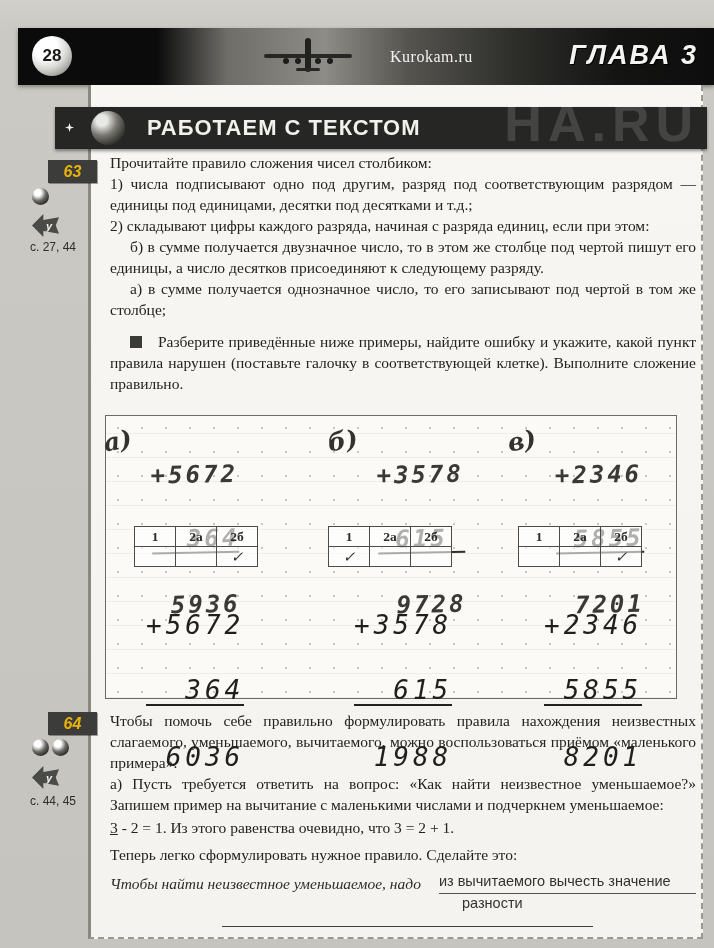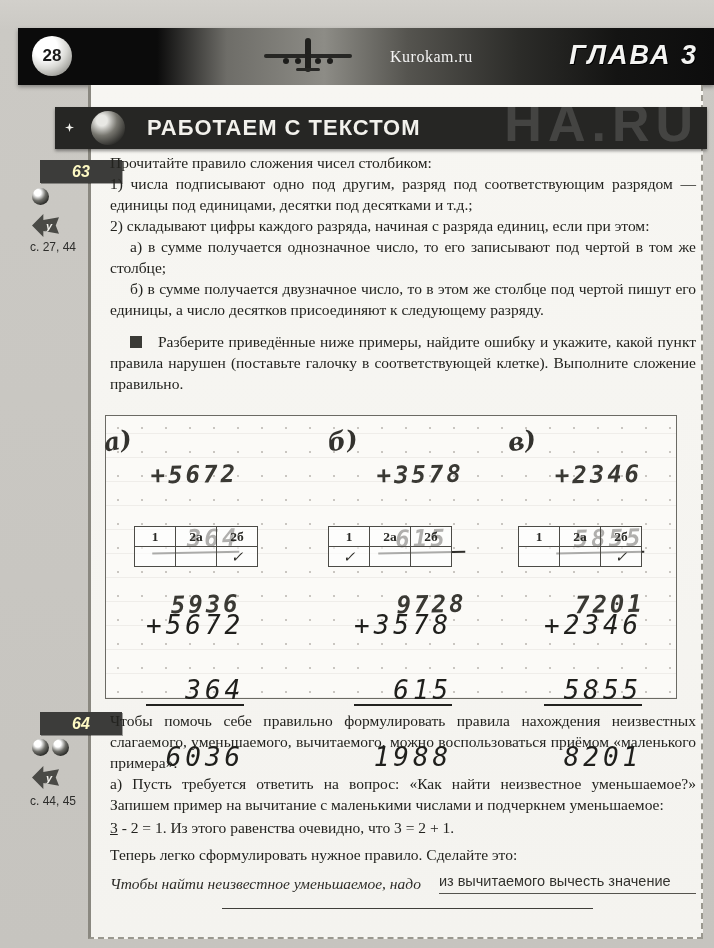--- a/index.html
+++ b/index.html
@@ -28,21 +28,21 @@
     box-shadow:0 2px 3px rgba(0,0,0,.4);}
   .section-bar .spark{position:absolute;left:10px;top:16px;width:9px;height:9px;background:#f2f2ee;
     clip-path:polygon(50% 0,62% 38%,100% 50%,62% 62%,50% 100%,38% 62%,0 50%,38% 38%);}
   .bar-ball{position:absolute;left:36px;top:4px;width:34px;height:34px;border-radius:50%;
     background:radial-gradient(circle at 32% 28%,#e8e8e4 0 16%,#77766f 45%,#1d1d1b 85%);}
   .section-title{position:absolute;left:92px;top:8px;color:#f2f1ec;font-family:"Liberation Sans",sans-serif;
     font-weight:900;font-size:22px;letter-spacing:1px;}
   .ghost{position:absolute;right:8px;top:-14px;color:rgba(255,255,255,.14);font-family:"Liberation Sans",sans-serif;
     font-weight:900;font-size:52px;letter-spacing:6px;}
   
-  .badge{position:absolute;left:40px;width:82px;height:23px;background:#3c3c3a;color:#fef9c3;
+  .badge{position:absolute;left:48px;width:49px;height:23px;background:#3c3c3a;color:#eab308;
     display:flex;align-items:center;justify-content:center;font-family:"Liberation Sans",sans-serif;
     font-weight:900;font-size:16px;font-style:italic;box-shadow:1px 1px 0 rgba(0,0,0,.35);}
   .ball{width:17px;height:17px;border-radius:50%;display:inline-block;margin-right:3px;
     background:radial-gradient(circle at 34% 28%,#ffffff 0 20%,#6d6d68 48%,#141412 85%);}
   .balls{position:absolute;left:32px;}
   .arrow-u{position:absolute;left:32px;width:27px;height:23px;background:#4a4a46;
     clip-path:polygon(0 50%,42% 0,42% 26%,100% 14%,88% 50%,100% 86%,42% 74%,42% 100%);
     display:flex;align-items:center;justify-content:center;}
   .arrow-u span{color:#f2f1ec;font-family:"Liberation Sans",sans-serif;font-weight:bold;
     font-size:11px;font-style:italic;margin-left:7px;}
@@ -129,22 +129,22 @@
   </div>
   <div class="arrow-u" style="top:214px">
     <span>у</span>
   </div>
   <div class="ref" style="top:240px">с. 27, 44</div>
 
   <div class="ex-text" style="top:152px">
     <p>Прочитайте правило сложения чисел столбиком:</p>
     <p>1) числа подписывают одно под другим, разряд под соответствующим разрядом — единицы под единицами, десятки под десятками и т.д.;</p>
     <p>2) складывают цифры каждого разряда, начиная с разряда единиц, если при этом:</p>
+    <p class="indent">б) в сумме получается двузначное число, то в этом же столбце под чертой пишут его единицы, а число десятков присоединяют к следующему разряду.</p>
     <p class="indent">а) в сумме получается однозначное число, то его записывают под чертой в том же столбце;</p>
-    <p class="indent">б) в сумме получается двузначное число, то в этом же столбце под чертой пишут его единицы, а число десятков присоединяют к следующему разряду.</p>
     <p class="task"><span class="bullet"></span><span>Разберите приведённые ниже примеры, найдите ошибку и укажите, какой пункт правила нарушен (поставьте галочку в соответствующей клетке). Выполните сложение правильно.</span></p>
   </div>
 
   <div class="ex-box">
 
     <div class="wrong hand" style="left:14px;top:8px">
       <span class="ex-label">а)</span>
       <div class="add">
         <div class="r1">+5672</div>
         <div class="r2">  364</div>
@@ -253,16 +253,17 @@
 
   <div class="ex-text" style="top:710px">
     <p>Чтобы помочь себе правильно формулировать правила нахождения неизвестных слагаемого, уменьшаемого, вычитаемого, можно воспользоваться приёмом «маленького примера».</p>
     <p>а) Пусть требуется ответить на вопрос: «Как найти неизвестное уменьшаемое?» Запишем пример на вычитание с маленькими числами и подчеркнем уменьшаемое:</p>
     <p class="eq"><span class="u">3</span><span> - 2 = 1. Из этого равенства очевидно, что 3 = 2 + 1.</span></p>
     <p class="p-after">Теперь легко сформулировать нужное правило. Сделайте это:</p>
     <p class="final">
       <span class="prompt">Чтобы найти неизвестное уменьшаемое, надо</span>
       <span class="answer">из вычитаемого вычесть значение</span>
     </p>
+    <p class="answer2">разности</p>
     <div class="blank-line"></div>
   </div>
 
 </div>
 
 </body></html>

